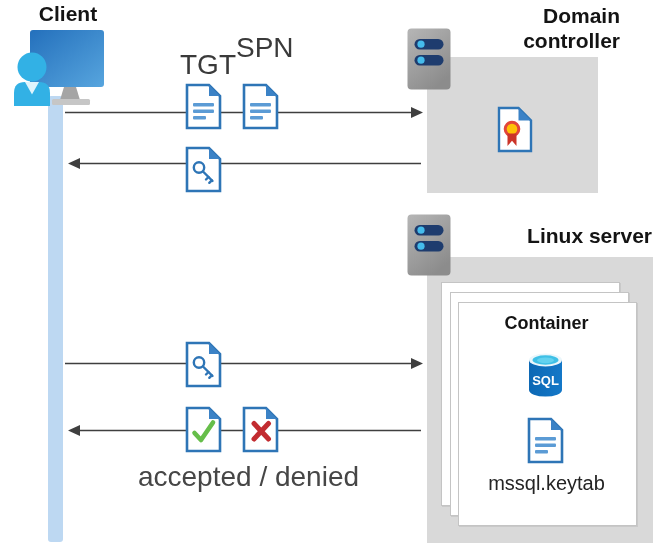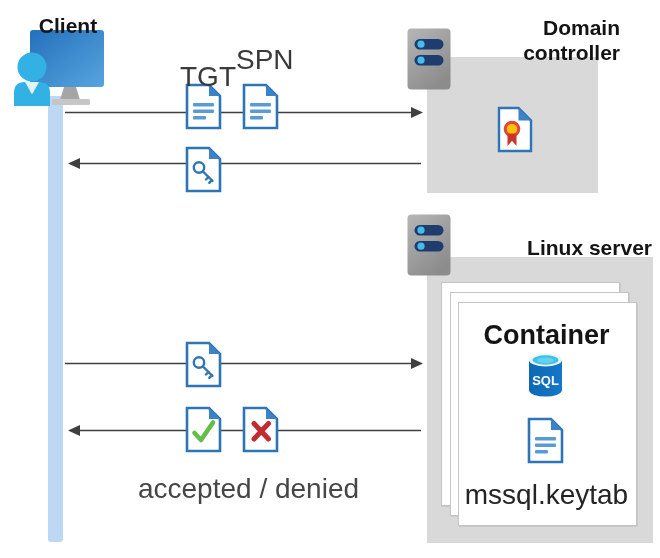--- a/index.html
+++ b/index.html
@@ -10,31 +10,31 @@
   .abs{position:absolute;}
   .lifeline{left:48px;top:96px;width:15px;height:446px;background:#BDD8F2;border-radius:3px;}
   .graybox{background:#D9D9D9;}
   .box-dc{left:427px;top:57px;width:171px;height:136px;}
   .box-linux{left:427px;top:257px;width:226px;height:286px;}
   .card{width:177px;height:222px;background:#ffffff;border:1px solid #C4C4C4;
         box-shadow:1px 1px 0 rgba(0,0,0,0.07);}
   .card-a{left:441px;top:282px;}
   .card-b{left:450px;top:292px;}
   .card-c{left:458px;top:302px;}
-  .lbl{color:#141414;white-space:pre-line;margin-top:12px;}
+  .lbl{color:#141414;white-space:pre-line;}
   .lbl-title{font-weight:bold;font-size:21px;line-height:25px;text-align:right;}
   .lbl-sub{font-size:28px;line-height:23px;color:#3A3A3A;}
   .center{text-align:center;}
   .client-label{left:18px;top:1px;width:100px;}
   .dc-label{left:460px;top:3px;width:160px;}
   .linux-label{left:462px;top:223px;width:190px;}
   .tgt-label{left:180px;top:53px;width:50px;}
   .spn-label{left:236px;top:36px;width:50px;}
-  .container-label{left:458px;top:311px;width:177px;font-size:27px;line-height:24px;}
-  .keytab-label{left:458px;top:471px;width:177px;font-size:28px;line-height:24px;color:#242424;}
+  .container-label{left:458px;top:311px;width:177px;font-size:18px;line-height:24px;}
+  .keytab-label{left:458px;top:471px;width:177px;font-size:20px;line-height:24px;color:#242424;}
   .accepted-label{left:131px;top:465px;width:235px;color:#464646;}
   .arrows-svg{left:0;top:0;pointer-events:none;}
   svg{display:block;}
 </style>
 </head>
 <body>
 
 <div class="canvas">
 
   <div class="abs lifeline"></div>

